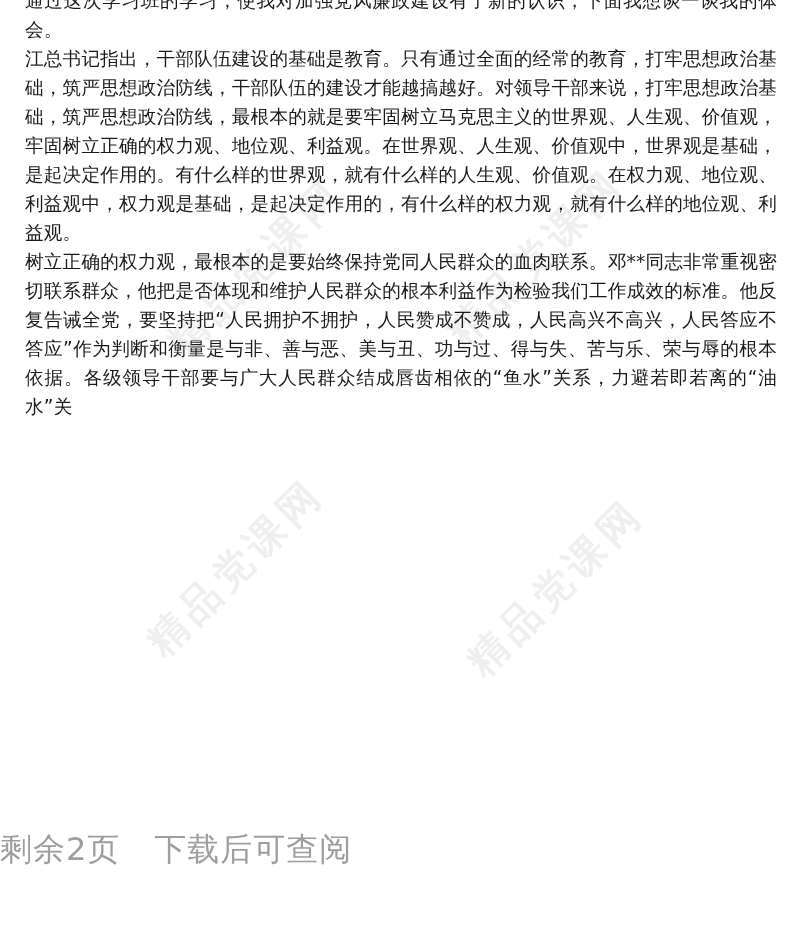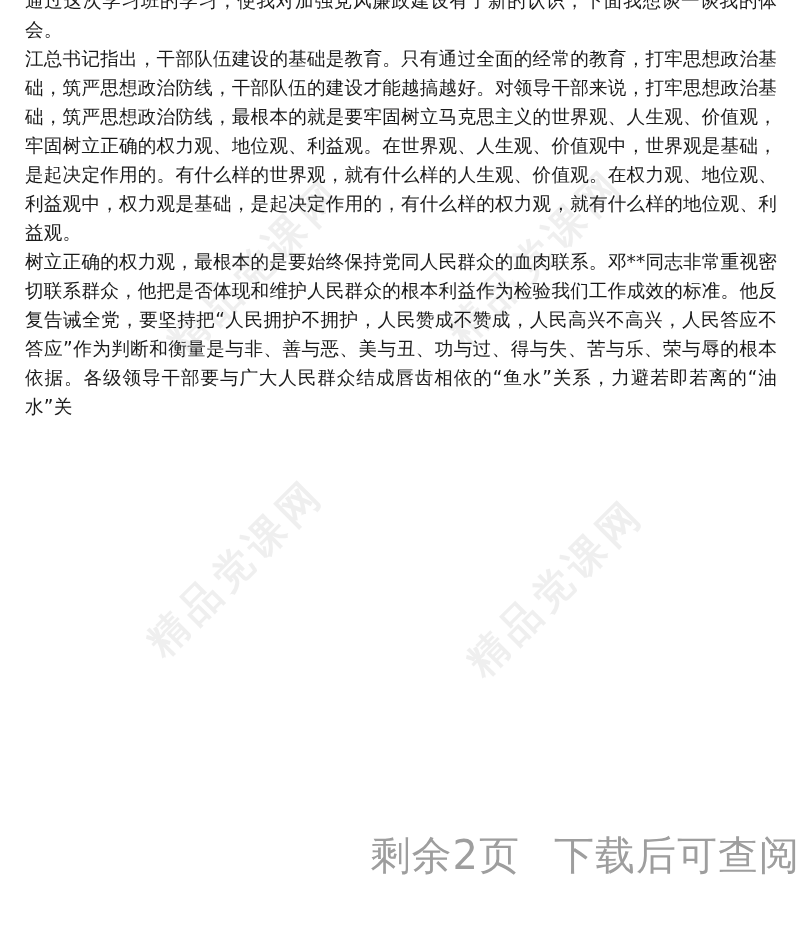--- a/index.html
+++ b/index.html
@@ -50,22 +50,22 @@
     }
     .wm1 { left: 120px; top: 540px; }
     .wm2 { left: 440px; top: 560px; }
     .wm3 { left: 420px; top: 230px; }
     .wm4 { left: 140px; top: 240px; }
     .remaining-banner {
       position: absolute;
       left: 0;
       top: 828px;
       width: 800px;
-      text-align: right;
-      font-size: 40px;
+      text-align: left;
+      font-size: 32px;
       color: #9e9e9e;
       letter-spacing: 1px;
       font-family: "DejaVu Sans", "Liberation Sans", sans-serif;
     }
     .remaining-banner .gap {
       display: inline-block;
       width: 34px;
     }
   </style>
 </head>

